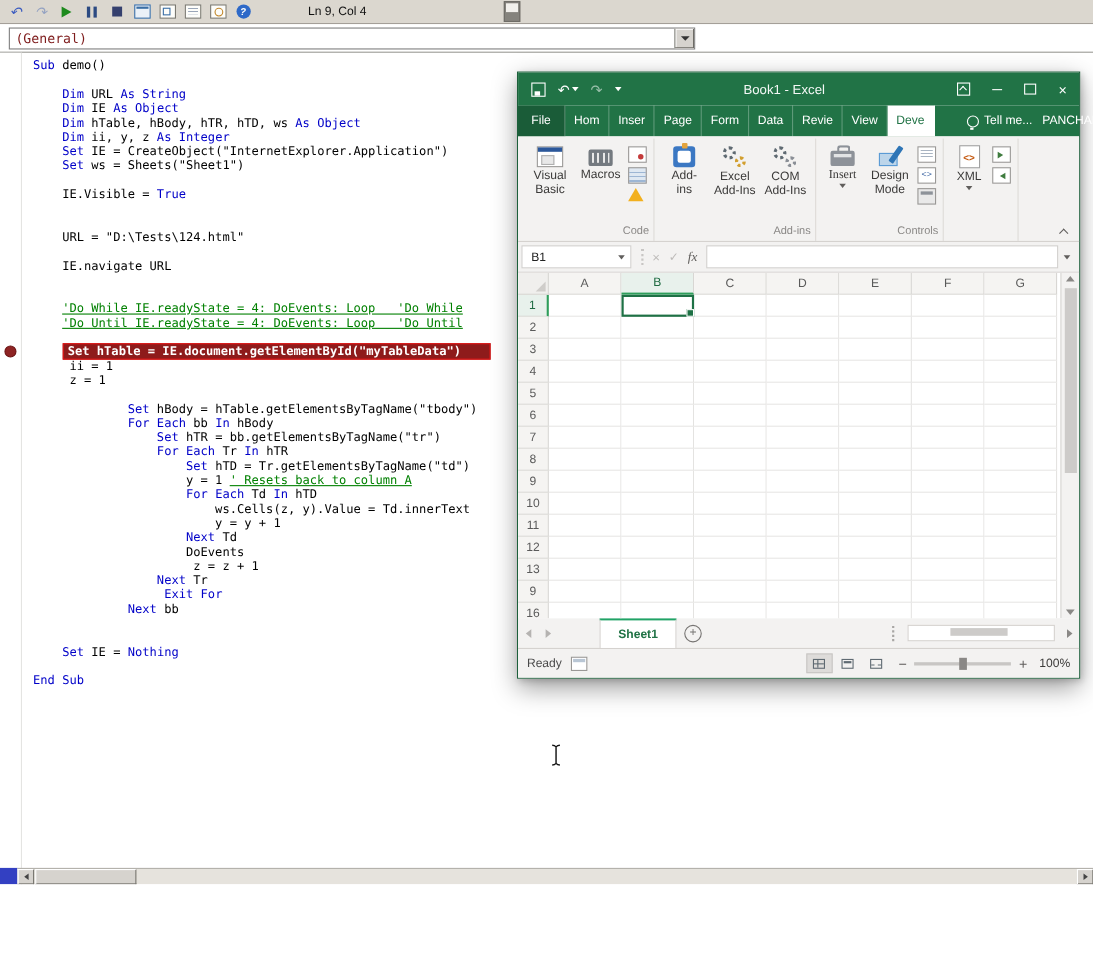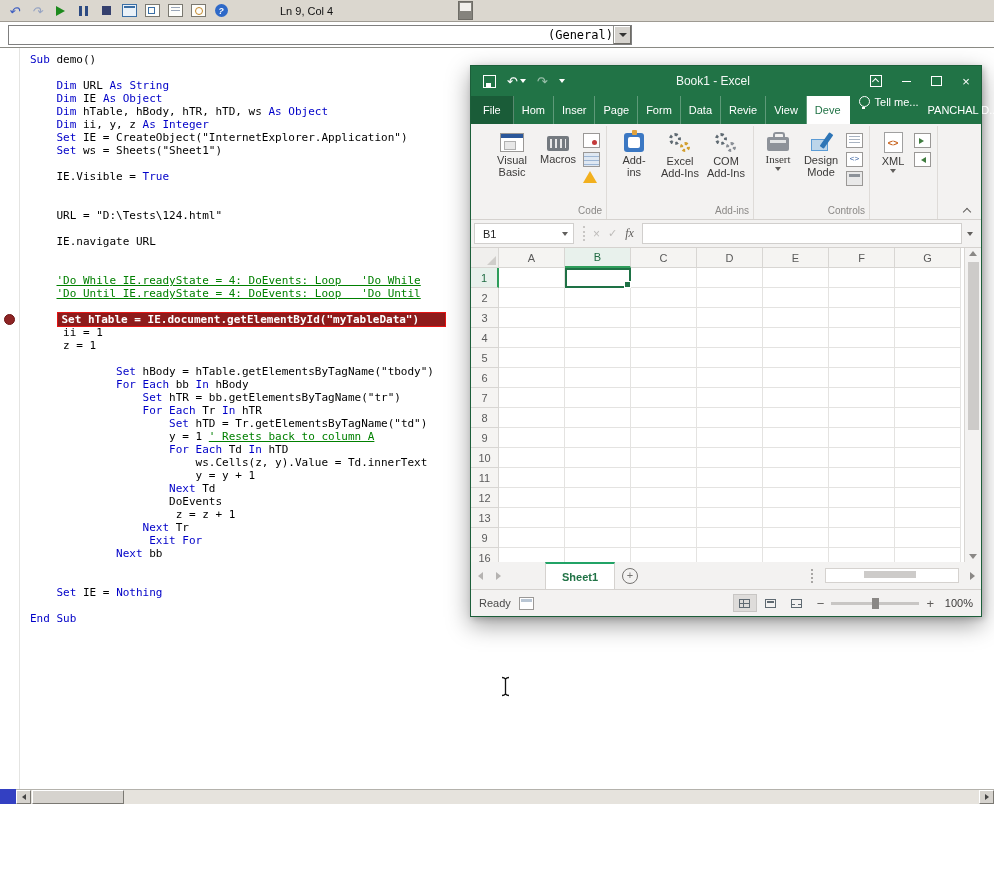--- a/index.html
+++ b/index.html
@@ -31,21 +31,21 @@
   .g-help::before{content:"?";}
   .tb-pos{margin-left:46px;font-size:11px;color:#111;}
   .tb-scroll{position:absolute;left:458px;top:1px;width:15px;height:19px;background:#85837d;
     border:1px solid #6e6c66;box-sizing:border-box;}
   .tb-scroll::before{content:"";position:absolute;left:1px;top:1px;right:1px;height:8px;background:#f2f0ec;}
 
   .vba-comborow{position:absolute;left:0;top:22px;width:994px;height:26px;background:#fff;
     border-bottom:1px solid #8a8a84;box-sizing:border-box;display:flex;align-items:center;gap:6px;
     padding:2px 4px 2px 8px;}
   .combo{height:20px;background:#fff;border:1px solid #7f7f7f;box-sizing:border-box;display:flex;
-    align-items:center;font-family:"DejaVu Sans Mono",monospace;font-size:12px;color:#000000;text-align:right;}
+    align-items:center;font-family:"DejaVu Sans Mono",monospace;font-size:12px;color:#7f1d1d;}
   .combo .txt{flex:1;padding-left:5px;white-space:nowrap;overflow:hidden;}
   .combo .dd{width:17px;height:100%;background:#d6d3ce;border-left:1px solid #8f8f8a;display:flex;
     align-items:center;justify-content:center;box-shadow:inset -1px -1px 0 #6e6c66, inset 1px 1px 0 #fff;}
   .combo .dd i{width:0;height:0;border-left:4px solid transparent;border-right:4px solid transparent;border-top:4px solid #333;}
   .combo.general{width:624px;}
   .combo.proc{flex:1;}
 
   
   .code-pane{position:absolute;left:0;top:48px;width:994px;height:809px;background:#fff;}
   .gutter{position:absolute;left:0;top:0;width:19px;height:100%;background:#fff;border-right:1px solid #e4e4e2;}
@@ -89,27 +89,27 @@
   .ic-ribbonopts{width:10px;height:10px;border:1px solid #fff;position:relative;}
   .ic-ribbonopts::before{content:"";position:absolute;left:2px;top:3px;width:4px;height:4px;border-left:1px solid #fff;border-top:1px solid #fff;transform:rotate(45deg);}
   .ic-min{width:9px;height:1px;background:#fff;}
   .ic-max{width:9px;height:8px;border:1px solid #fff;}
   .ic-close{font-size:13px;line-height:13px;}
 
   .xl-tabs{height:28px;background:#217346;display:flex;align-items:stretch;color:#fff;font-size:11px;flex:0 0 auto;}
   .xl-tab{display:flex;align-items:center;padding:0 8px;border-right:1px solid rgba(255,255,255,.28);white-space:nowrap;}
   .xl-tab.file{background:#1a5c38;padding:0 12px;}
   .xl-tab.sel{background:#fff;color:#217346;}
-  .tellme{display:flex;gap:5px;padding:0 9px;white-space:nowrap;}
+  .tellme{display:flex;align-items:center;gap:5px;padding:0 9px;white-space:nowrap;margin-left:20px;}
   .bulb{width:9px;height:9px;border:1px solid #fff;border-radius:50%;position:relative;}
   .bulb::after{content:"";position:absolute;left:2px;bottom:-3px;width:3px;height:2px;background:#fff;}
   .account{margin-left:auto;display:flex;align-items:center;padding-right:10px;white-space:nowrap;}
 
   .xl-ribbon{height:96px;background:#f3f2f1;border-bottom:1px solid #d5d2cf;box-sizing:border-box;
-    display:flex;position:relative;padding:2px 0 0 14px;flex:0 0 auto;}
+    display:flex;position:relative;padding:2px 0 0 2px;flex:0 0 auto;}
   .rgroup{display:flex;flex-direction:column;border-right:1px solid #dedbd8;padding:1px 4px 0;}
   .rg-body{flex:1;display:flex;align-items:flex-start;}
   .rg-label{height:15px;font-size:10px;color:#8a8886;text-align:right;line-height:14px;}
   .rbtn-lg{width:46px;display:flex;flex-direction:column;align-items:center;padding-top:3px;
     font-size:11px;color:#3b3a39;text-align:center;line-height:12px;}
   .rbtn-lg .cap{margin-top:2px;}
   .cap.narrow{max-width:30px;}
   .rcaret{width:0;height:0;border-left:3.5px solid transparent;border-right:3.5px solid transparent;border-top:4px solid #605e5c;margin-top:2px;}
   .smallcol{display:flex;flex-direction:column;gap:4px;padding:6px 2px 0;}
   .smico{width:15px;height:13px;position:relative;}

